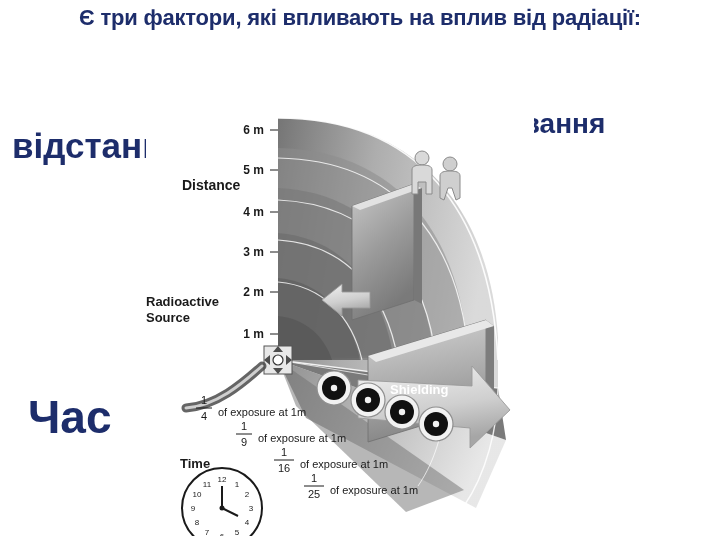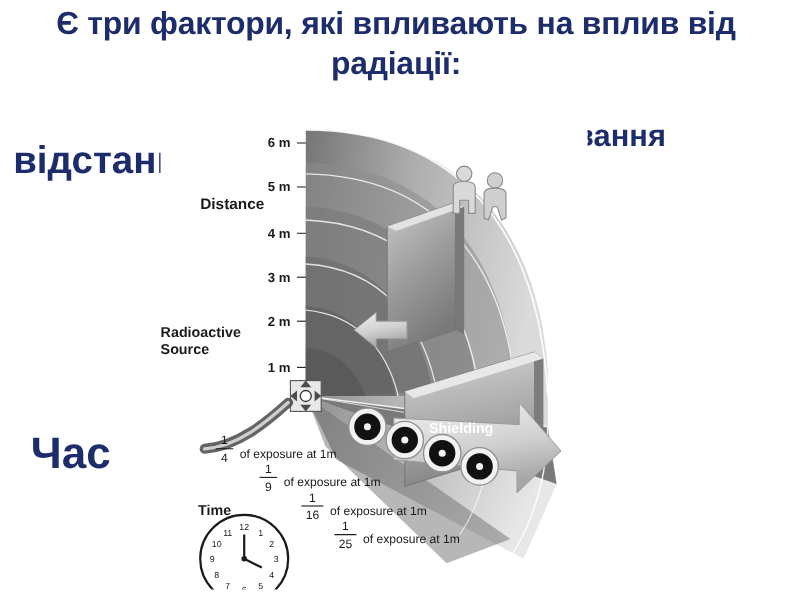--- a/index.html
+++ b/index.html
@@ -21,21 +21,21 @@
   }
 
   
   .title {
     position: absolute;
     top: 4px;
     left: 0;
     width: 720px;
     text-align: center;
     color: #1d2d6b;
-    font-size: 29px;
+    font-size: 22px;
     font-weight: bold;
     line-height: 1.25;
     letter-spacing: -0.2px;
   }
 
   
   .label-distance {
     position: absolute;
     left: 12px;
     top: 126px;
@@ -49,21 +49,21 @@
     top: 108px;
     color: #1d2d6b;
     font-size: 28px;
     font-weight: bold;
   }
   .label-time {
     position: absolute;
     left: 28px;
     top: 390px;
     color: #1d2d6b;
-    font-size: 40px;
+    font-size: 46px;
     font-weight: bold;
   }
 
   
   .figure {
     position: absolute;
     left: 146px;
     top: 88px;
     width: 388px;
     height: 448px;

